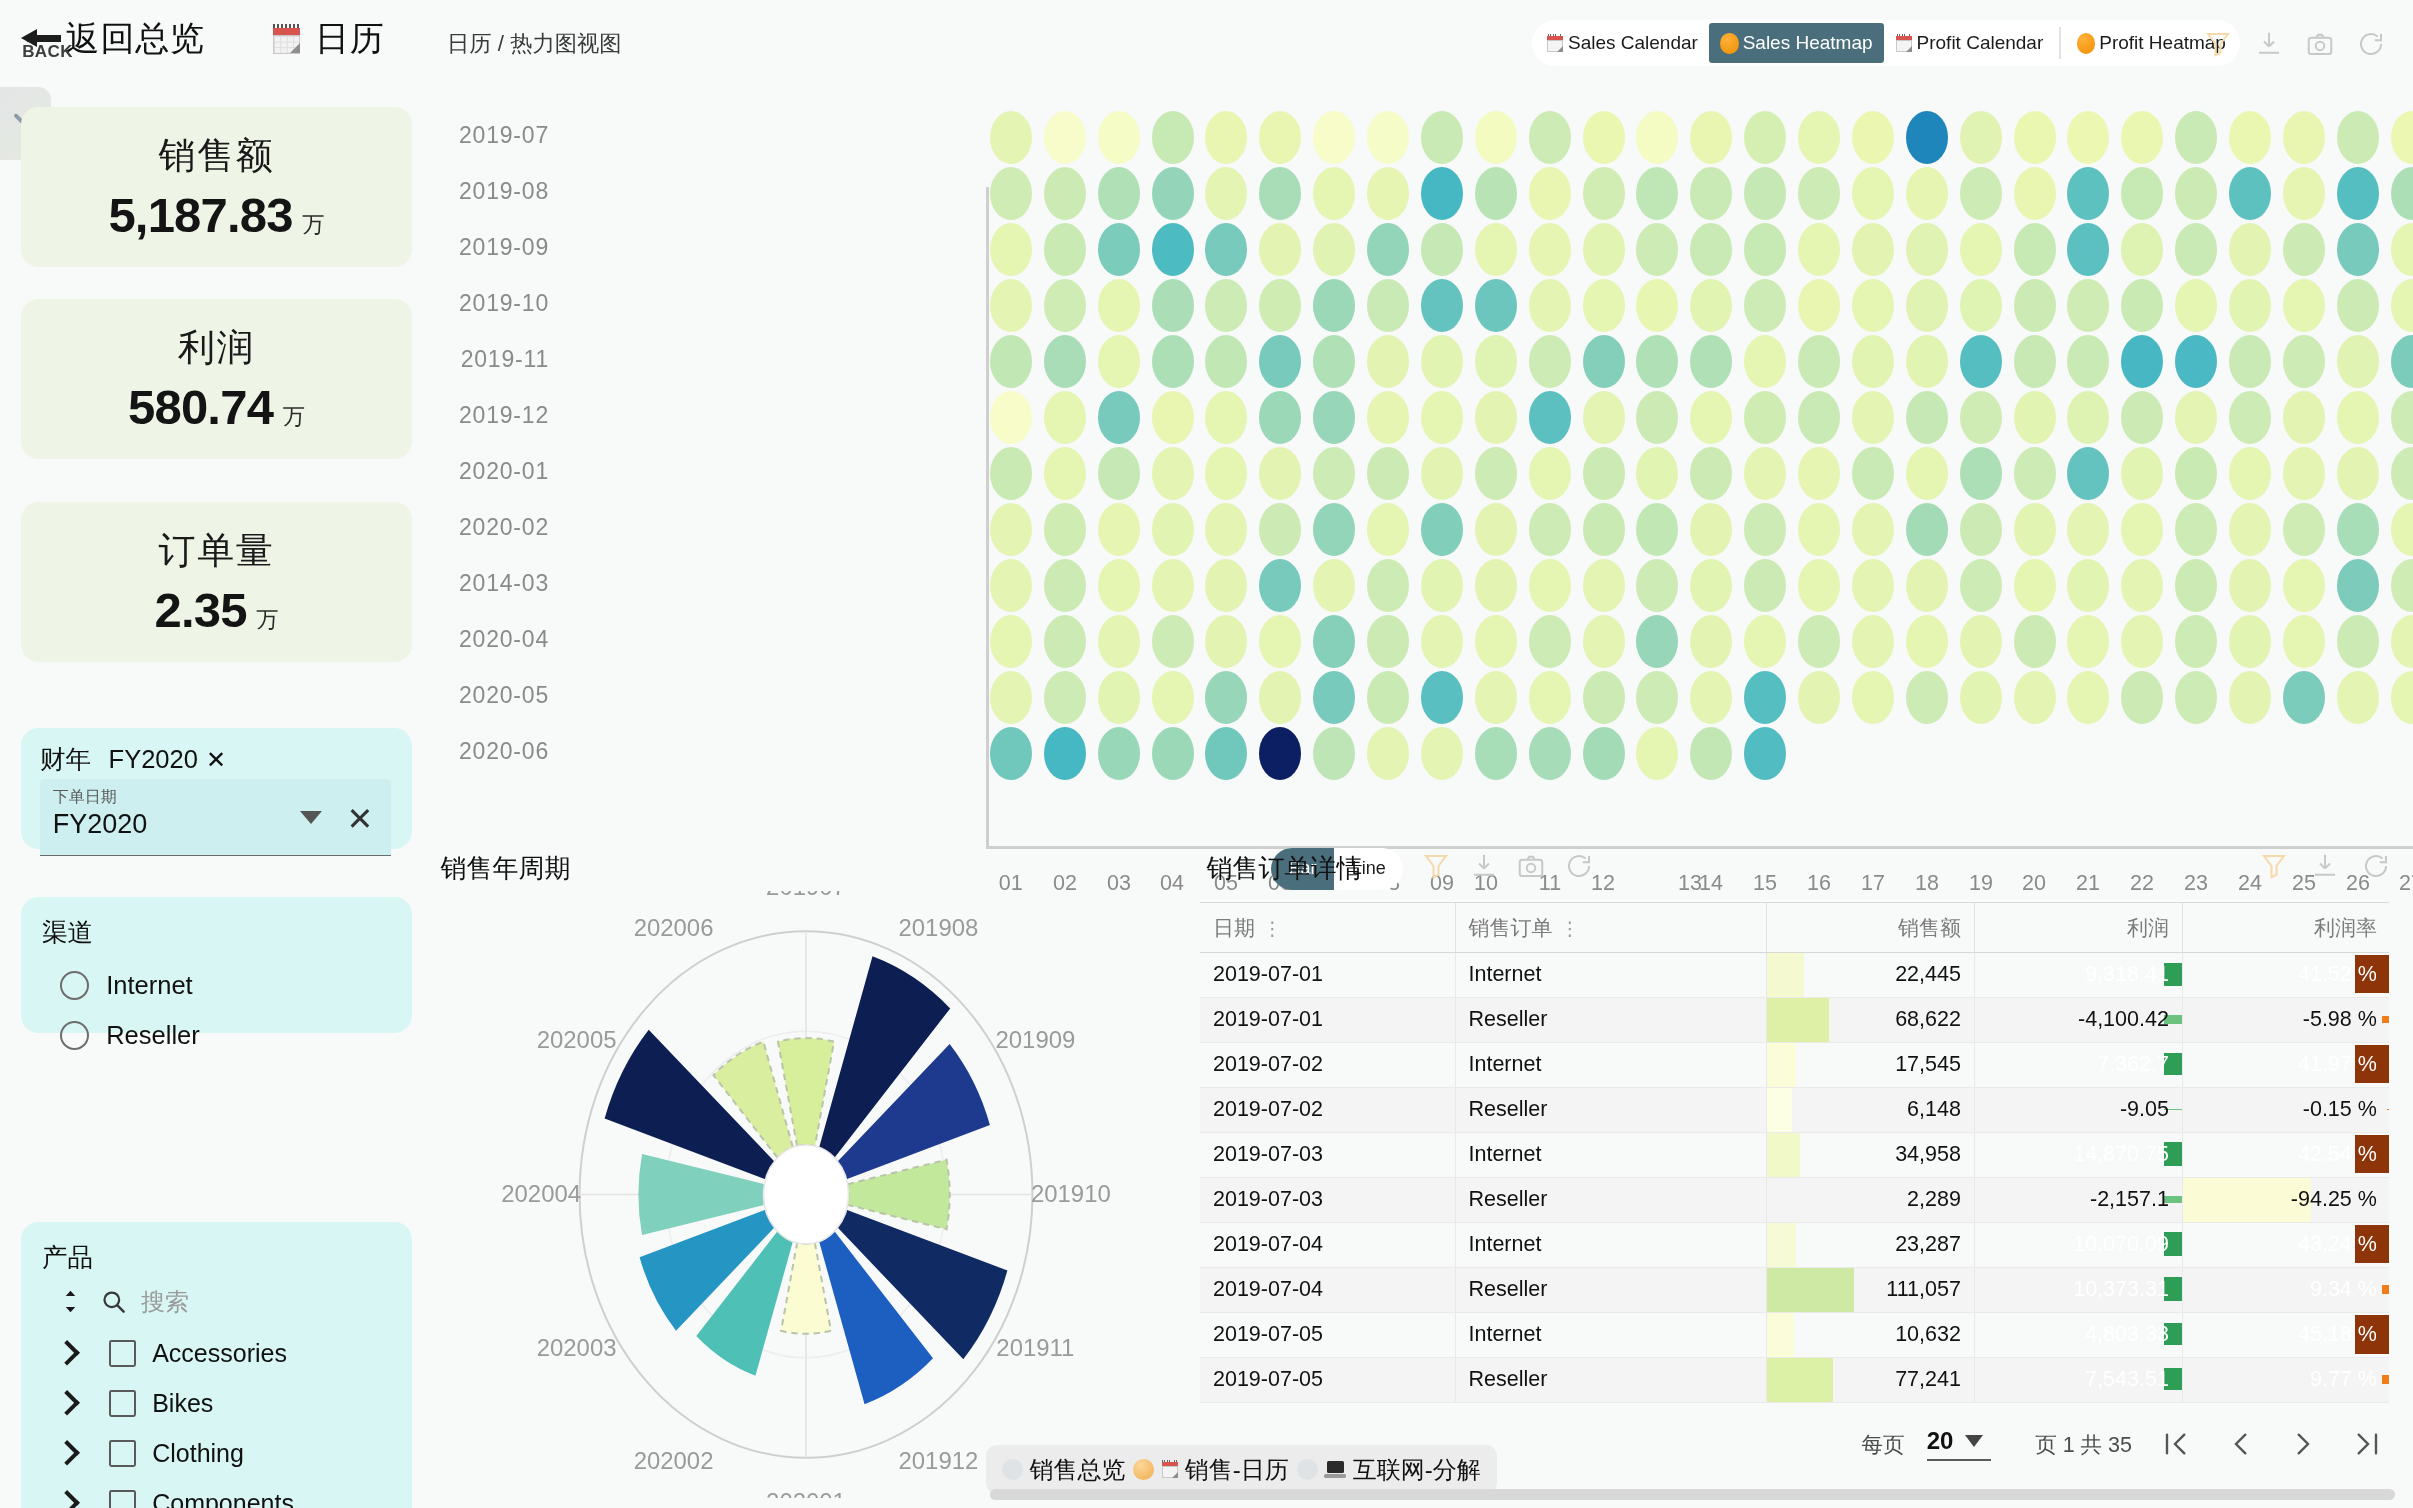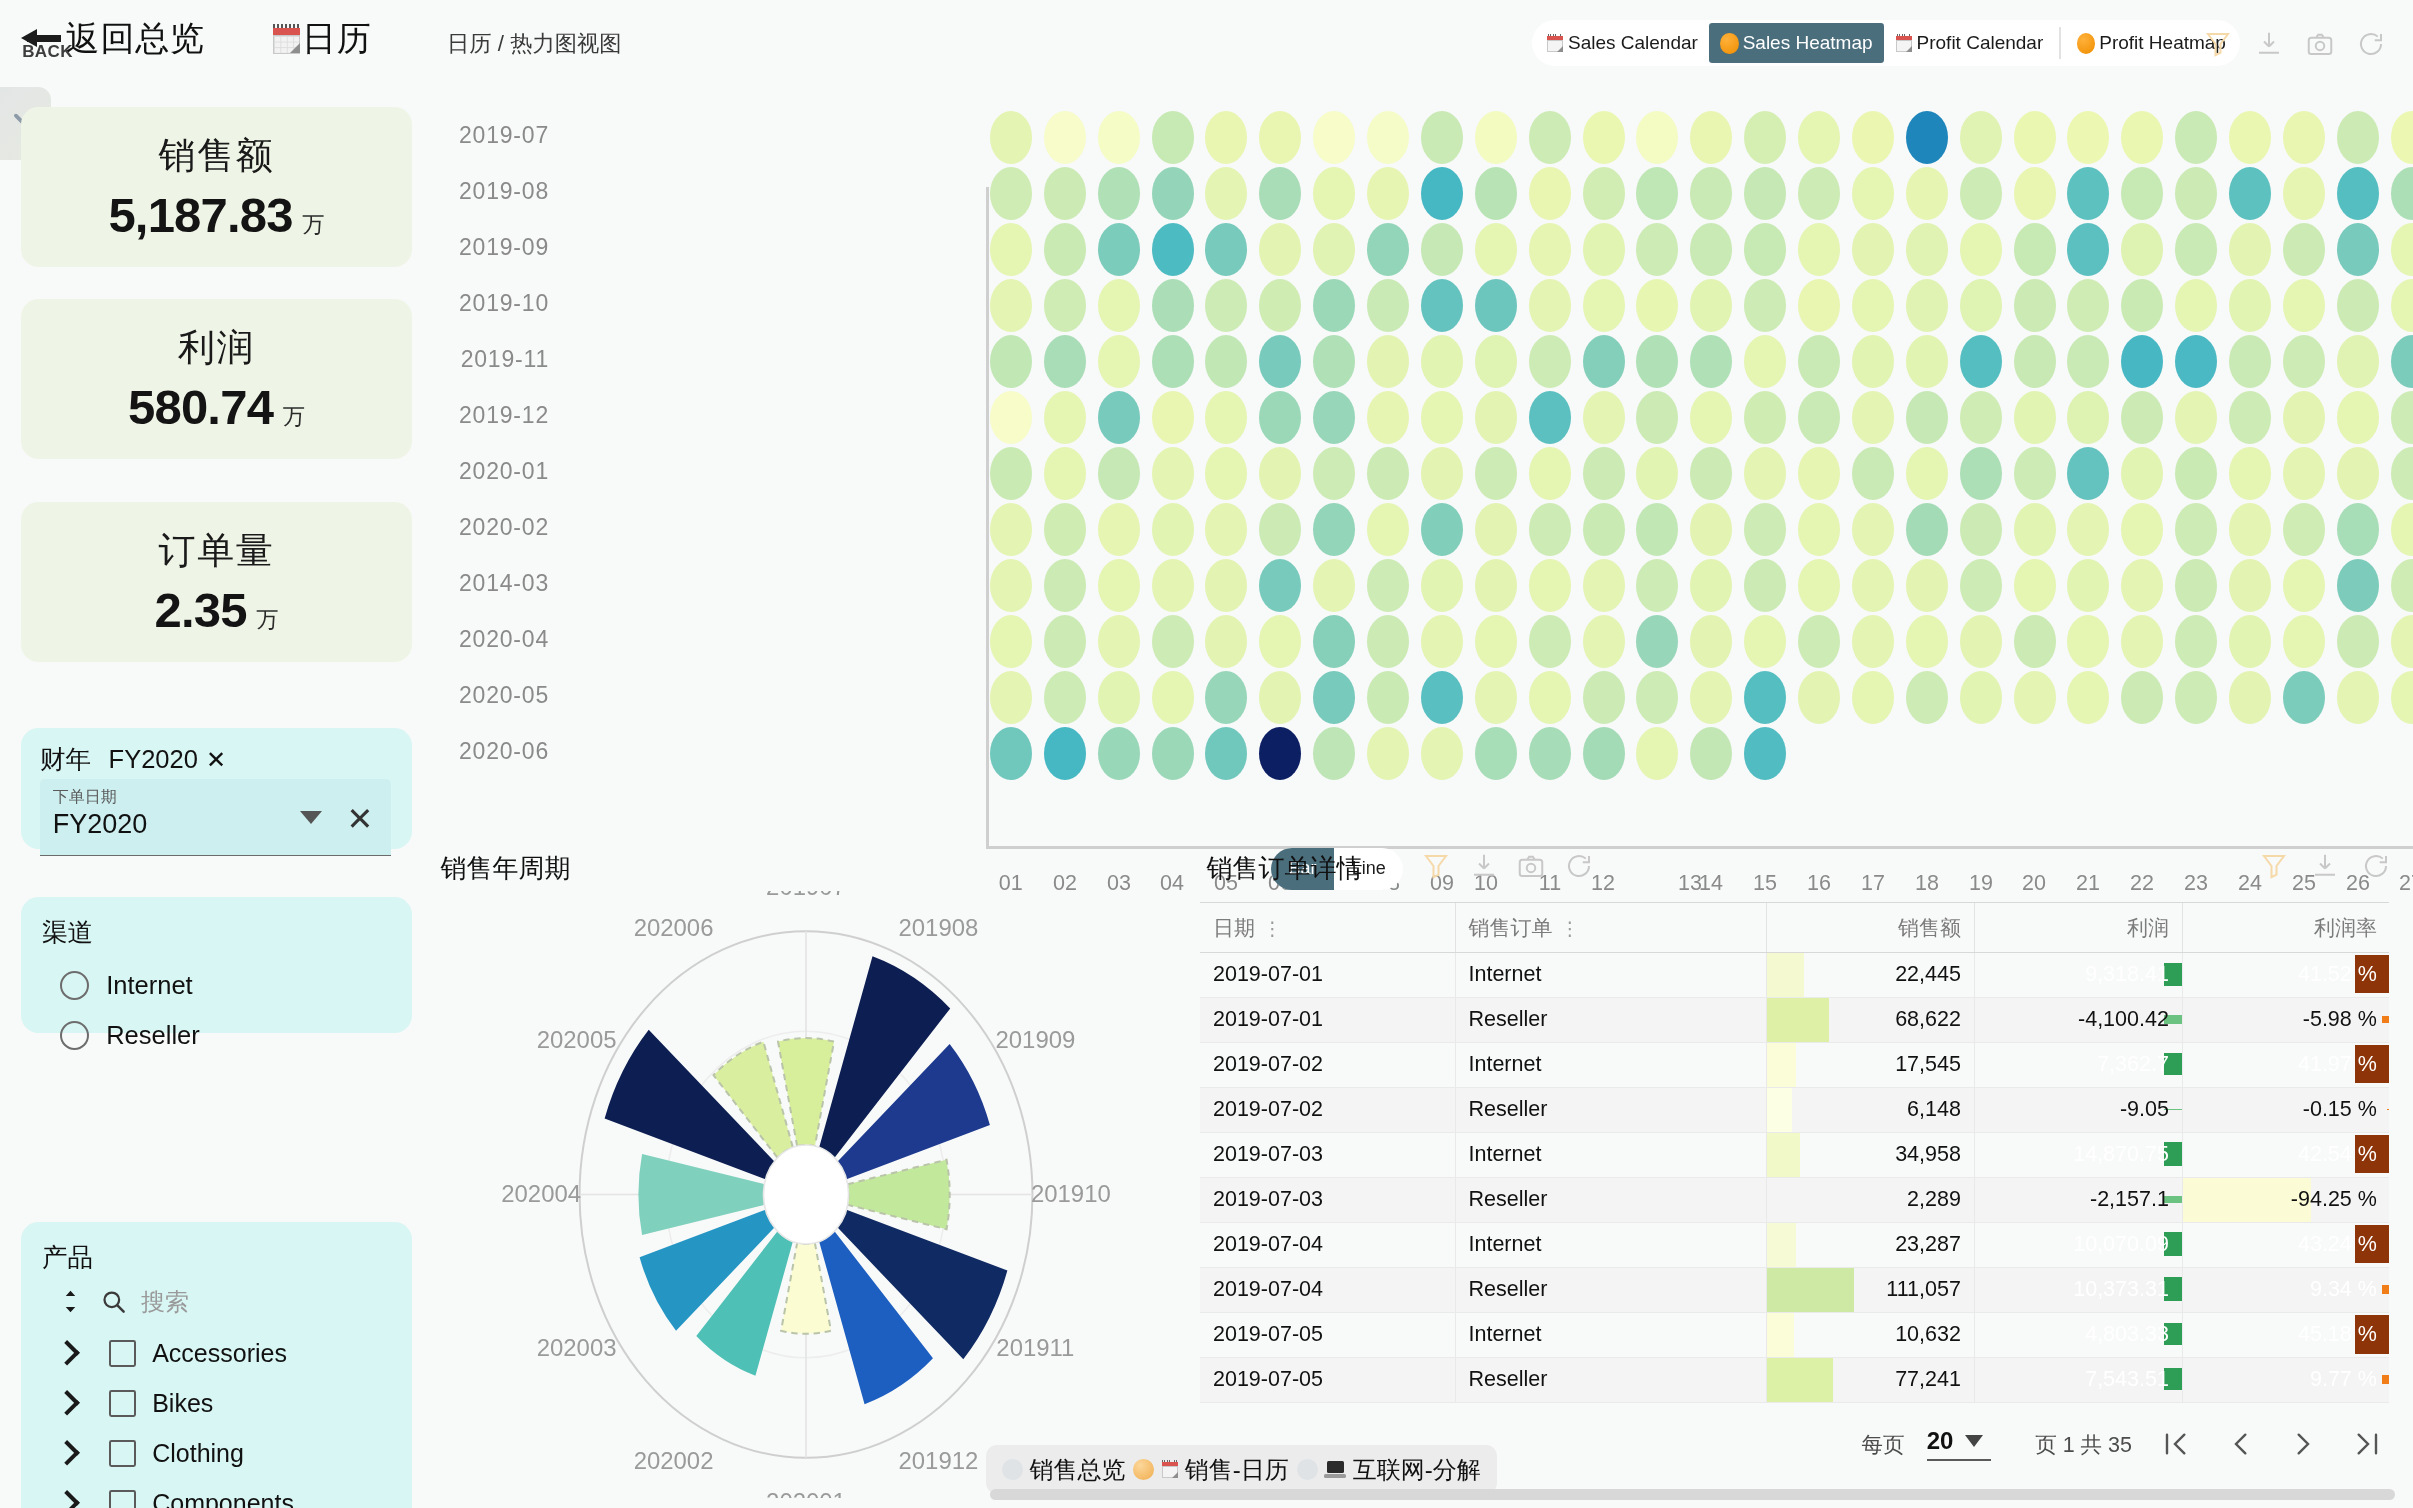--- a/index.html
+++ b/index.html
@@ -13,21 +13,21 @@
   
   #topbar { position: absolute; left: 0; top: 0; width: 2413px; height: 85px; background: #f8f9f9; }
   #back-btn { position: absolute; left: 19px; top: 16px; display: flex; align-items: center; cursor: pointer; }
   .back-arrow { position: relative; width: 45px; height: 37px; }
   .back-arrow .shaft { position: absolute; left: 8px; top: 14.4px; width: 34px; height: 7.2px; background: #1c1c1c; }
   .back-arrow .head { position: absolute; left: 1.6px; top: 8px; width: 0; height: 0;
     border-top: 9.6px solid transparent; border-bottom: 9.6px solid transparent; border-right: 16px solid #1c1c1c; }
   .back-arrow .lbl { position: absolute; left: 3.2px; top: 21px; font-size: 17px; font-weight: 700; color: #3d3d3d; letter-spacing: 0.4px; }
   #back-text { font-size: 34px; color: #111; margin-left: 1.6px; letter-spacing: 0.8px; text-align: right; }
   #cal-title { position: absolute; left: 271px; top: 16px; display: flex; align-items: center; }
-  #cal-title .t { font-size: 34px; color: #111; margin-left: 1px; letter-spacing: 0.8px; }
+  #cal-title .t { font-size: 34px; color: #111; margin-left: 14px; letter-spacing: 0.8px; }
   #breadcrumb { position: absolute; left: 447px; top: 29px; font-size: 22.3px; color: #3a3a3a; }
 
   .cal-icon { width: 30px; height: 30px; position: relative; display: inline-block; vertical-align: middle; }
   .cal-icon .ring { position: absolute; top: 0; left: 2.4px; width: 25.5px; height: 5.6px;
     background: repeating-linear-gradient(90deg,#555 0 1.6px,transparent 1.6px 4px); }
   .cal-icon .top { position: absolute; top: 4px; left: 1.6px; width: 27px; height: 7.2px; background: #d9534f; }
   .cal-icon .body { position: absolute; top: 11.2px; left: 1.6px; width: 27px; height: 18.4px; background: #f2f2f2;
     border: 0.8px solid #c9c9c9;
     background-image: linear-gradient(#ddd 0.8px, transparent 0.8px), linear-gradient(90deg,#ddd 0.8px, transparent 0.8px);
     background-size: 6.4px 5.6px; }

